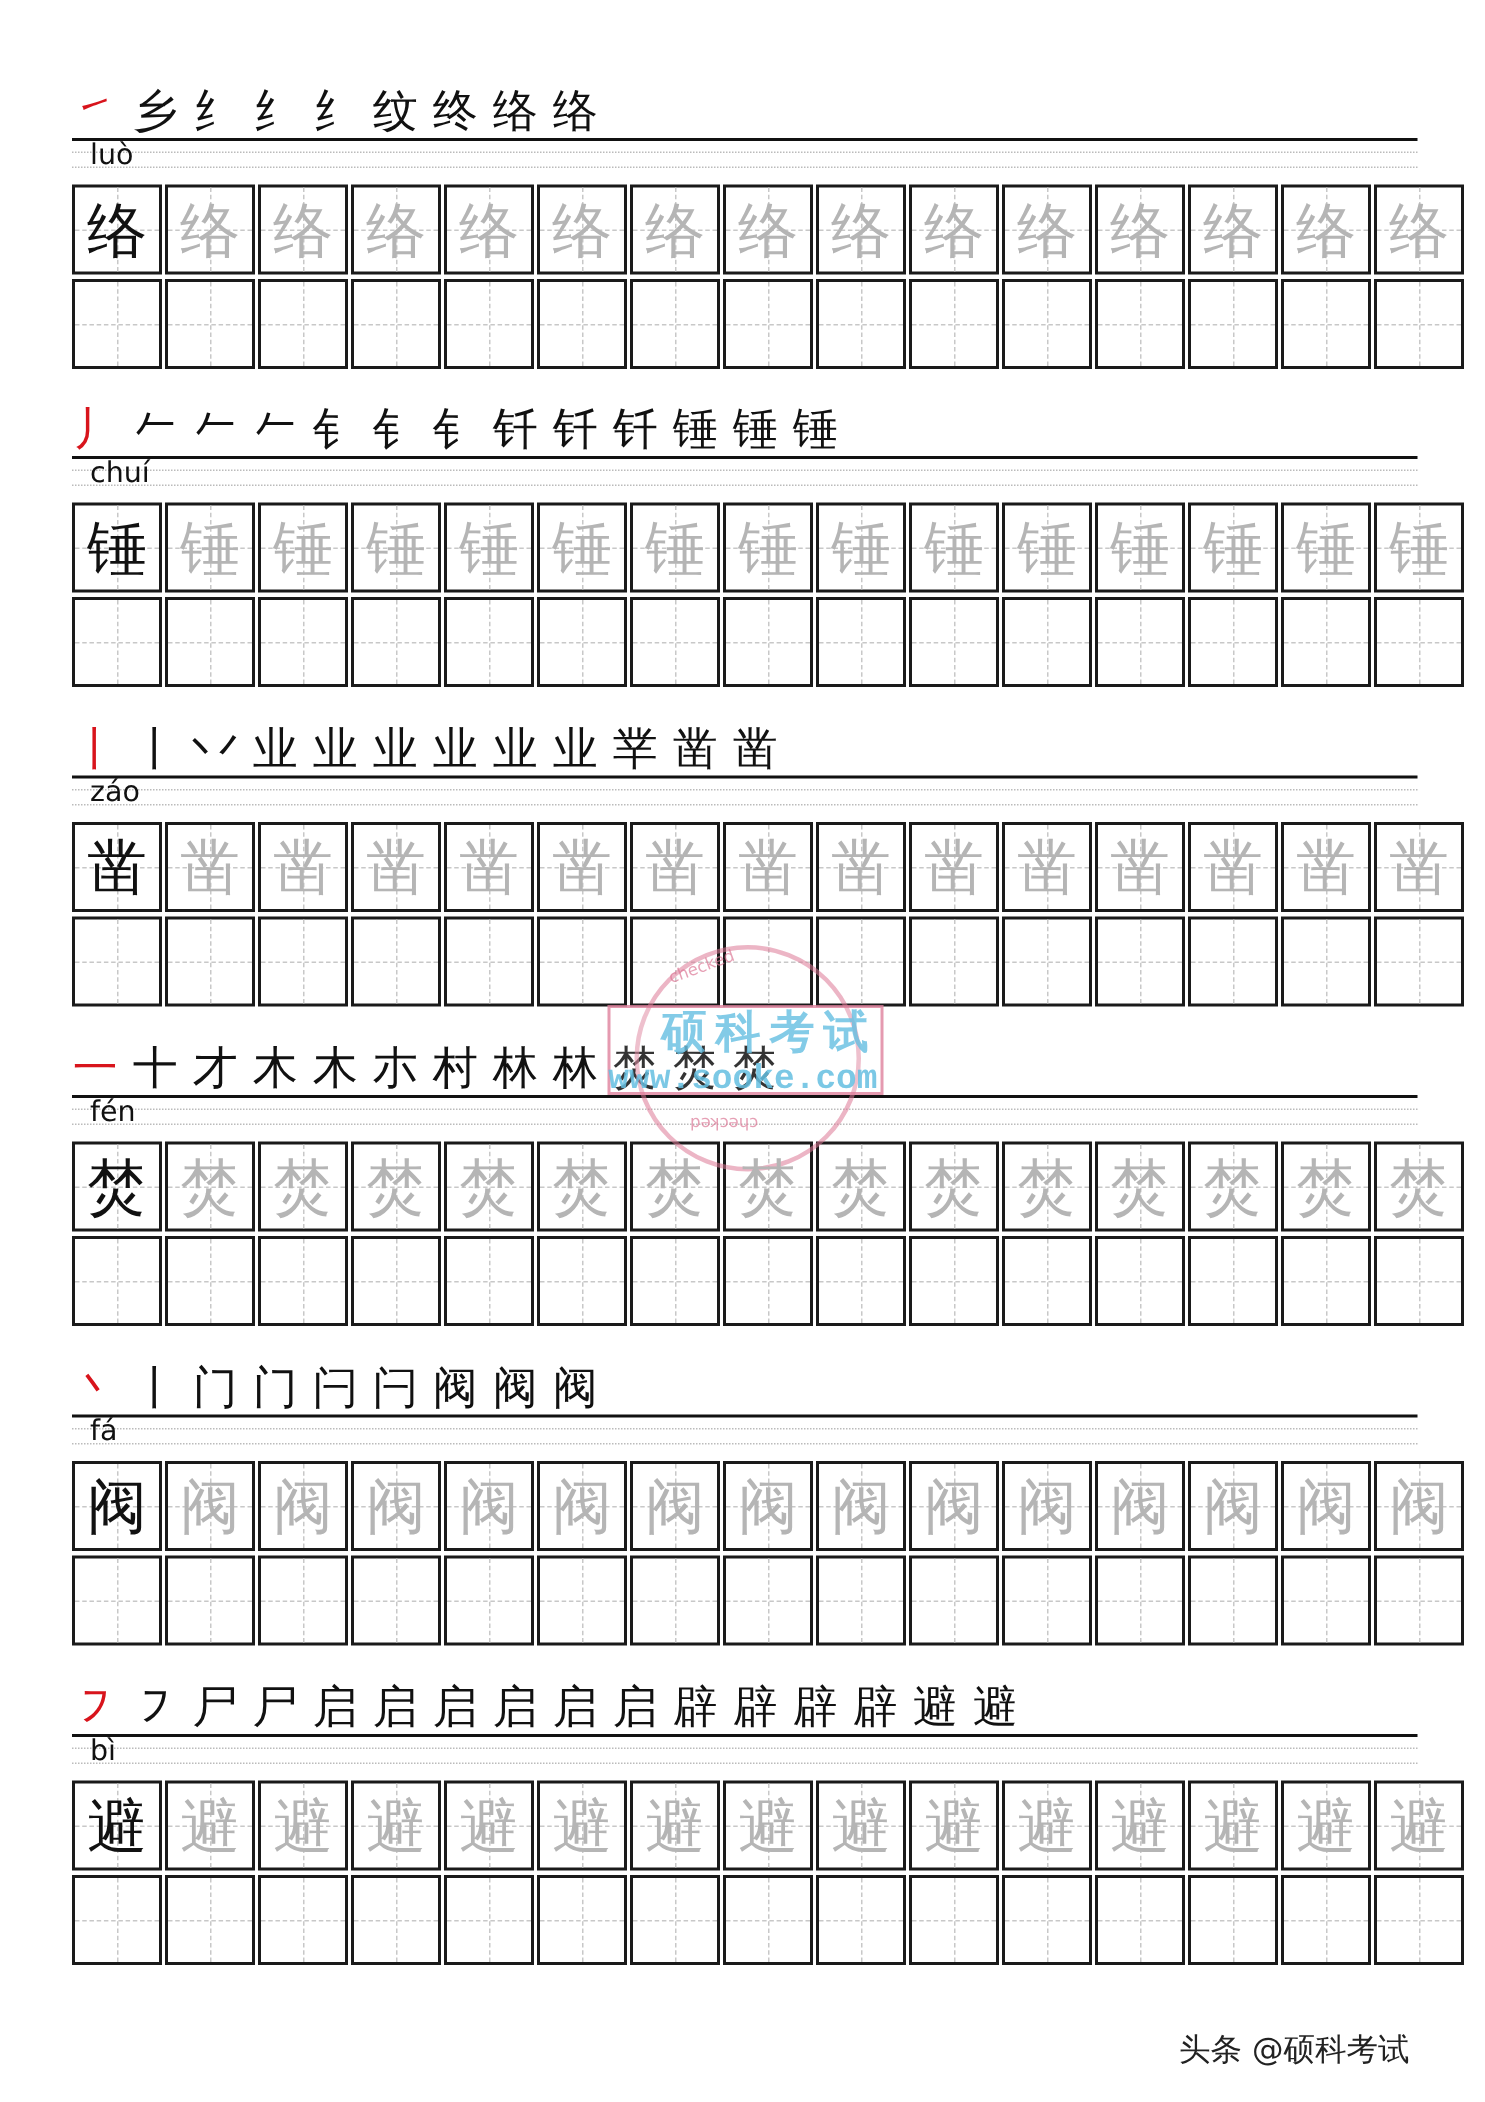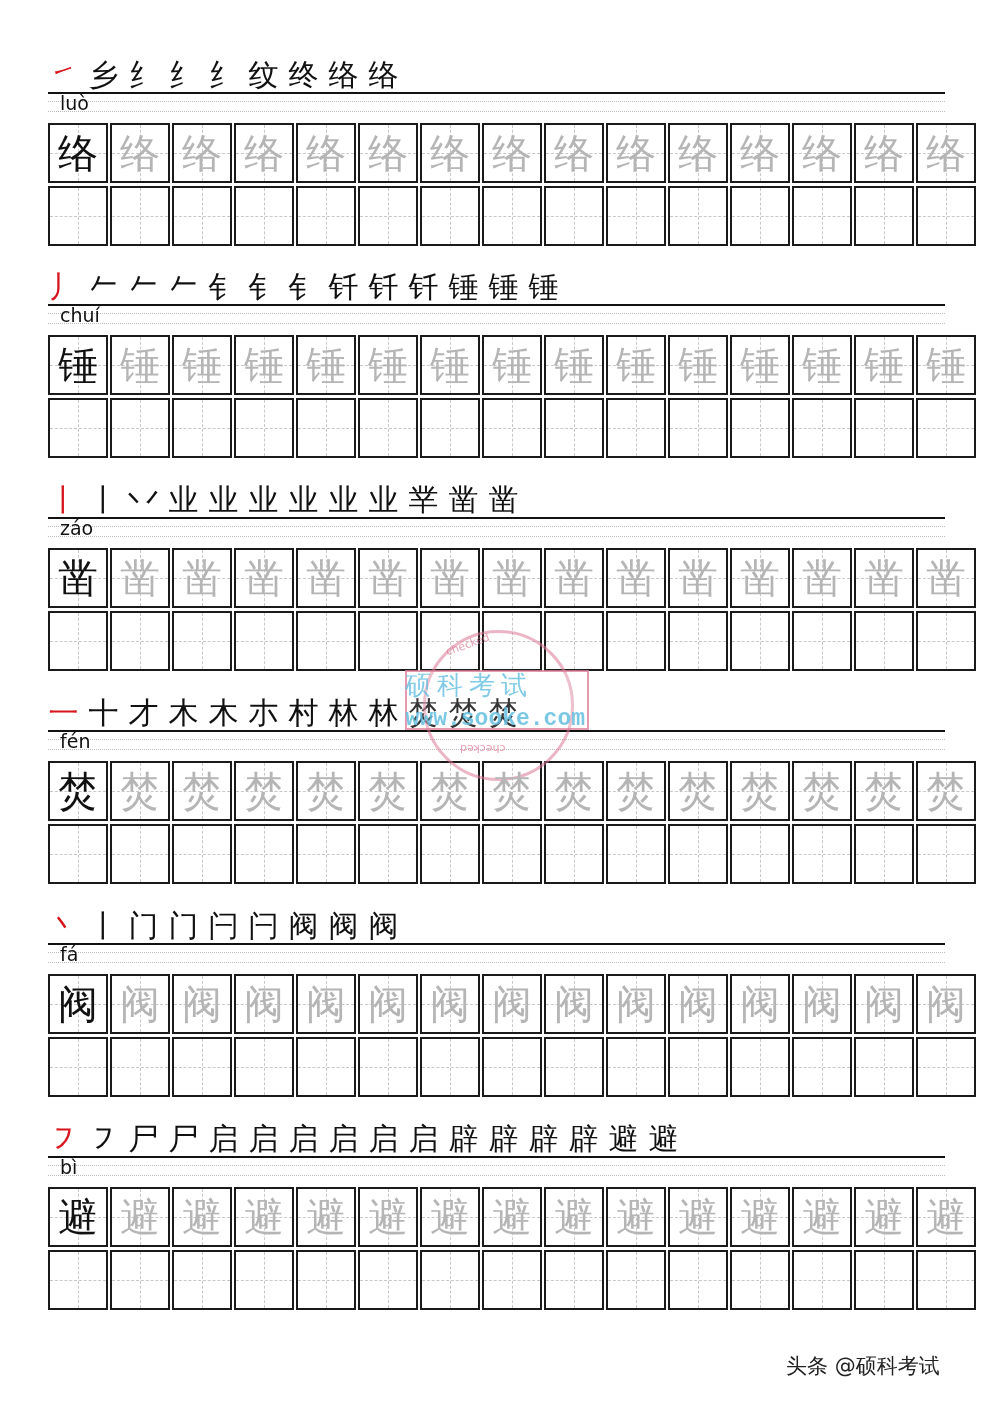--- a/index.html
+++ b/index.html
@@ -15,21 +15,21 @@
   .grid-row{position:absolute;left:0;display:flex;gap:2px;}
   .cell{width:56px;height:56px;border:2px solid #1a1a1a;position:relative;box-sizing:content-box;background:#fff;}
   .cell::before{content:"";position:absolute;left:50%;top:0;height:100%;border-left:1px dashed #c8c8c8;}
   .cell::after{content:"";position:absolute;top:50%;left:0;width:100%;border-top:1px dashed #c8c8c8;}
   .cell .ch{position:absolute;left:0;top:0;width:100%;height:100%;display:flex;align-items:center;justify-content:center;font-family:"DejaVu Serif",serif;font-size:40px;z-index:1;}
   .cell .ch.model{color:#111;}
   .cell .ch.trace{color:#b5b5b5;}
   .stamp{position:absolute;left:405px;top:630px;width:180px;height:150px;pointer-events:none;}
   .stamp .circle{position:absolute;left:18px;top:0;width:145px;height:145px;border:3px solid rgba(220,120,150,0.55);border-radius:50%;}
   .stamp .box{position:absolute;left:0;top:40px;width:180px;height:56px;border:2px solid rgba(220,120,150,0.75);background:rgba(255,255,255,0.15);}
-  .stamp .title{position:absolute;left:0;top:38px;width:180px;text-align:left;font-family:"DejaVu Sans",sans-serif;font-weight:normal;font-size:26px;letter-spacing:6px;color:rgba(100,190,225,0.8);}
+  .stamp .title{position:absolute;left:0;top:38px;width:180px;text-align:right;font-family:"DejaVu Sans",sans-serif;font-weight:bold;font-size:30px;letter-spacing:6px;color:rgba(100,190,225,0.8);}
   .stamp .url{position:absolute;left:0;top:76px;width:180px;text-align:right;font-family:Liberation Mono, monospace;font-weight:bold;font-size:23px;color:rgba(100,190,225,0.85);}
   .stamp .ring-top{position:absolute;left:40px;top:8px;font-size:11px;color:rgba(220,120,150,0.7);transform:rotate(-20deg);}
   .stamp .ring-bot{position:absolute;left:55px;top:112px;font-size:11px;color:rgba(220,120,150,0.7);transform:rotate(180deg);}
   .footer{position:absolute;left:786px;top:1352px;font-family:"DejaVu Sans",sans-serif;font-size:21px;color:#222;}
 </style>
 </head>
 <body>
 
 <div id="root">
     <div class="section" style="top: 46px;">

